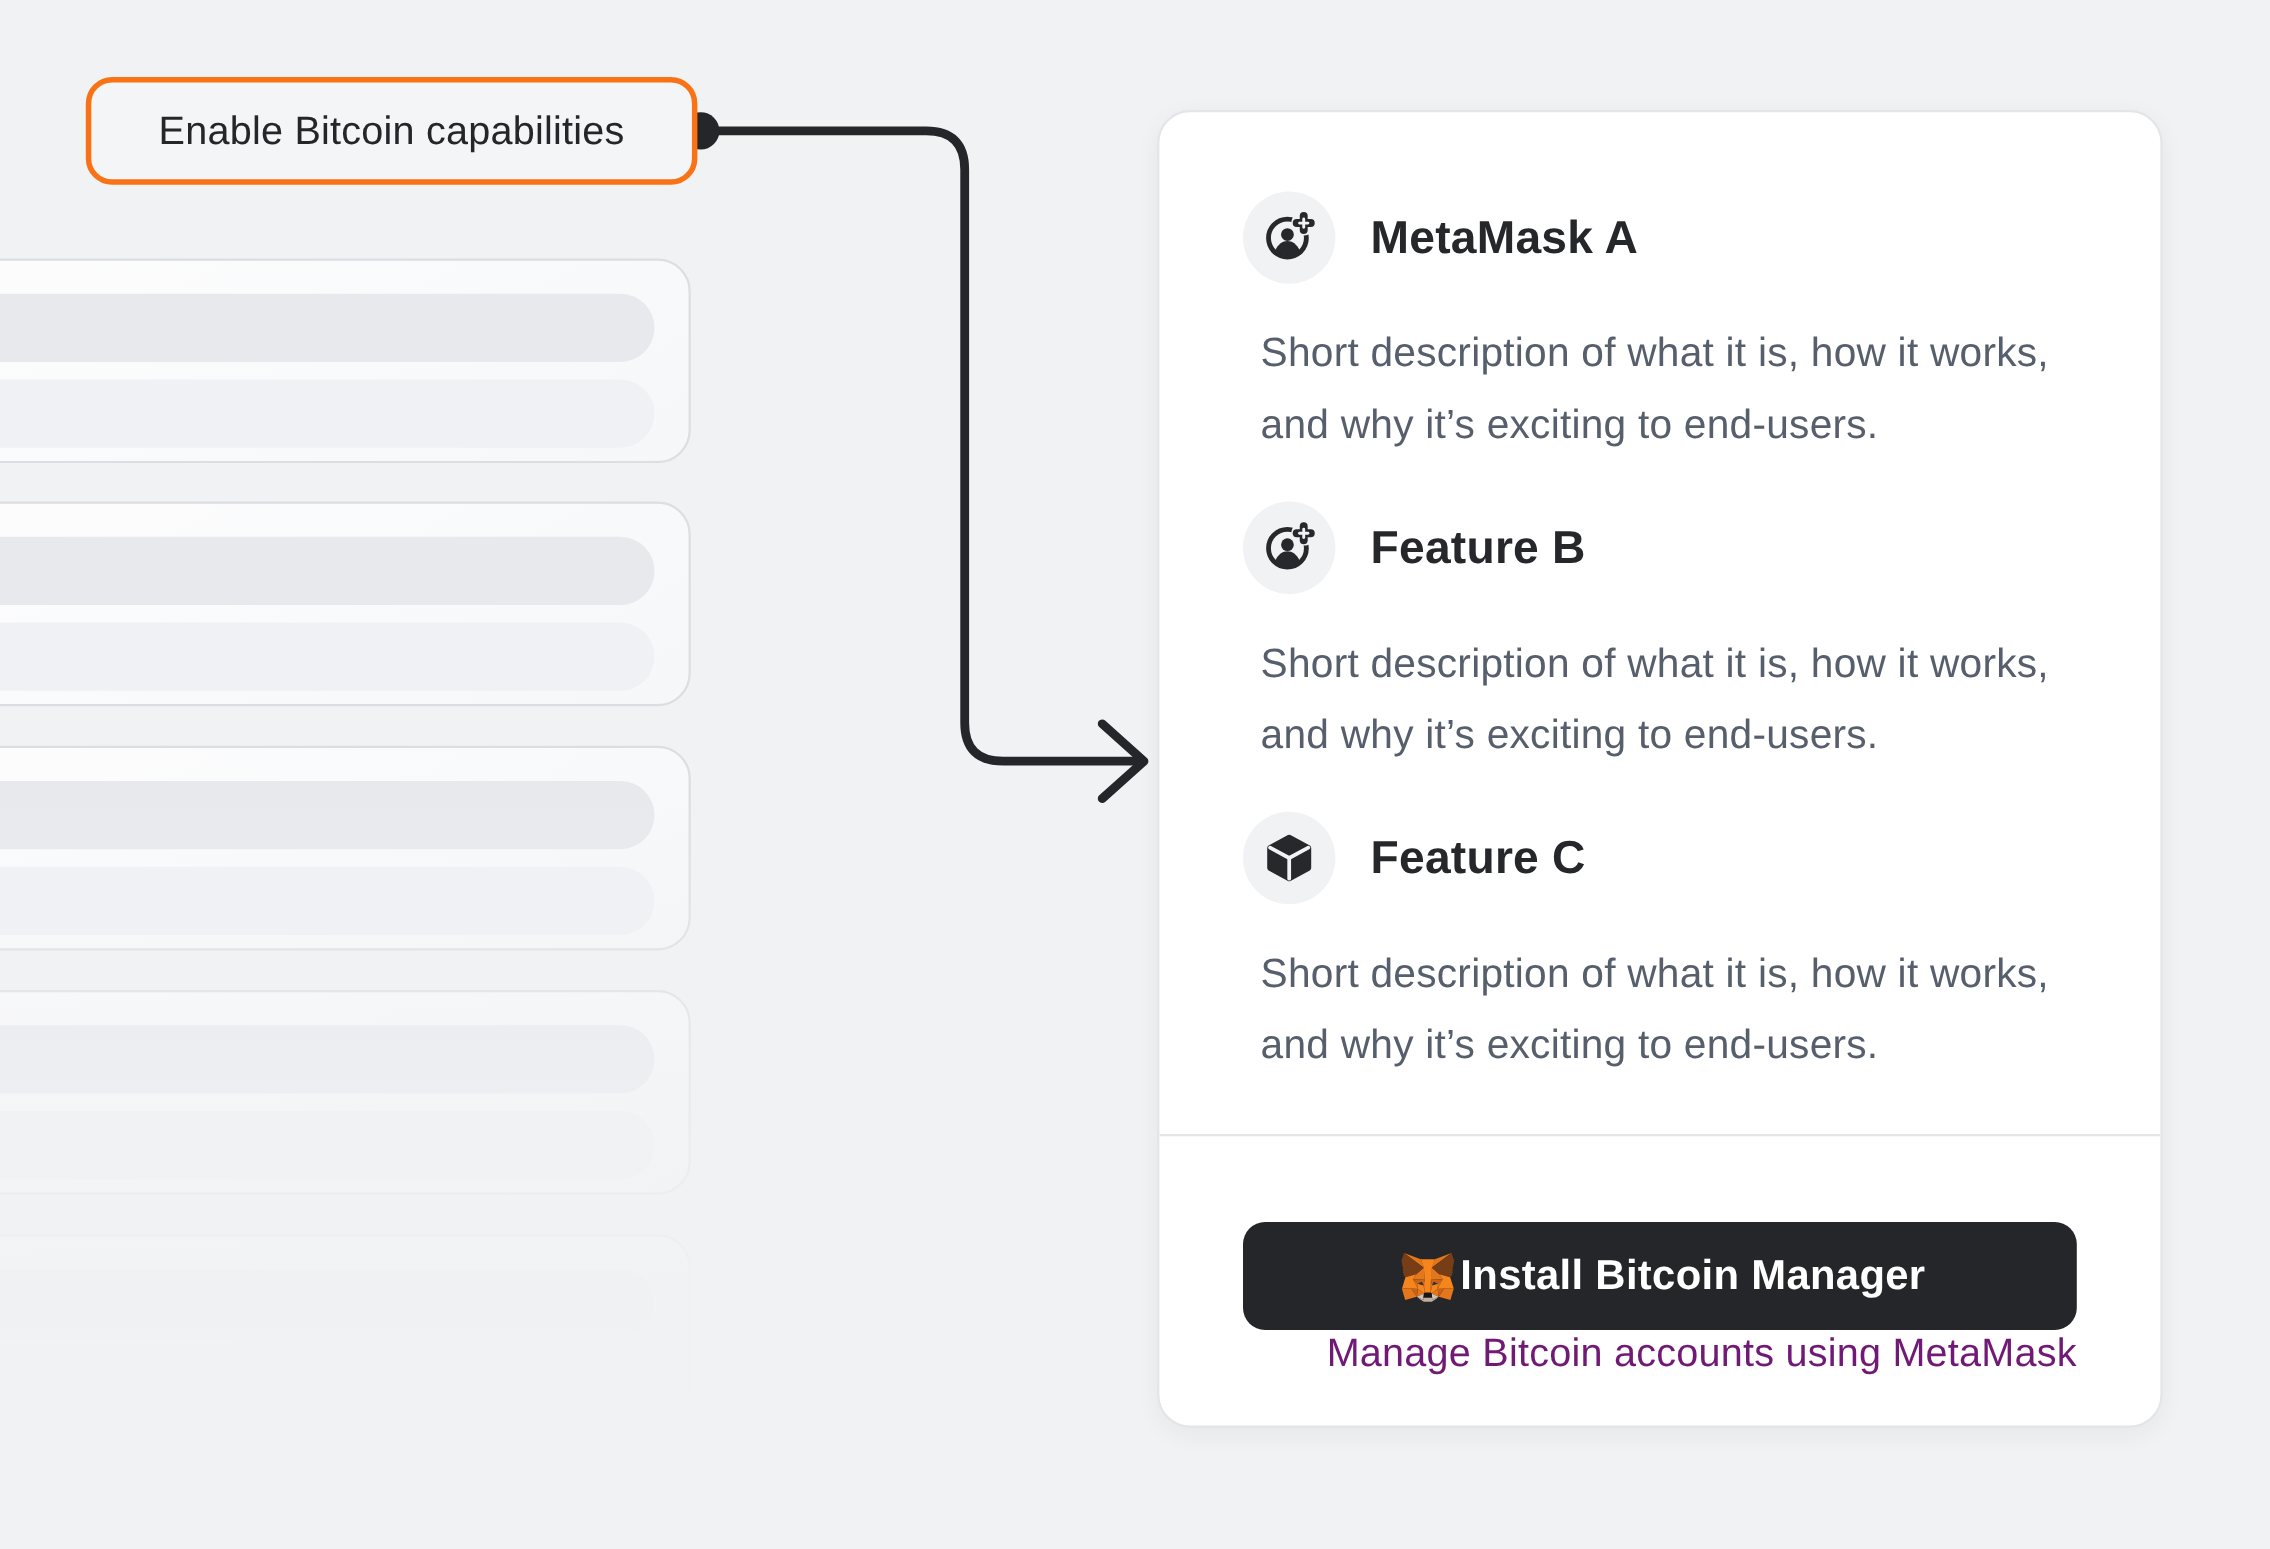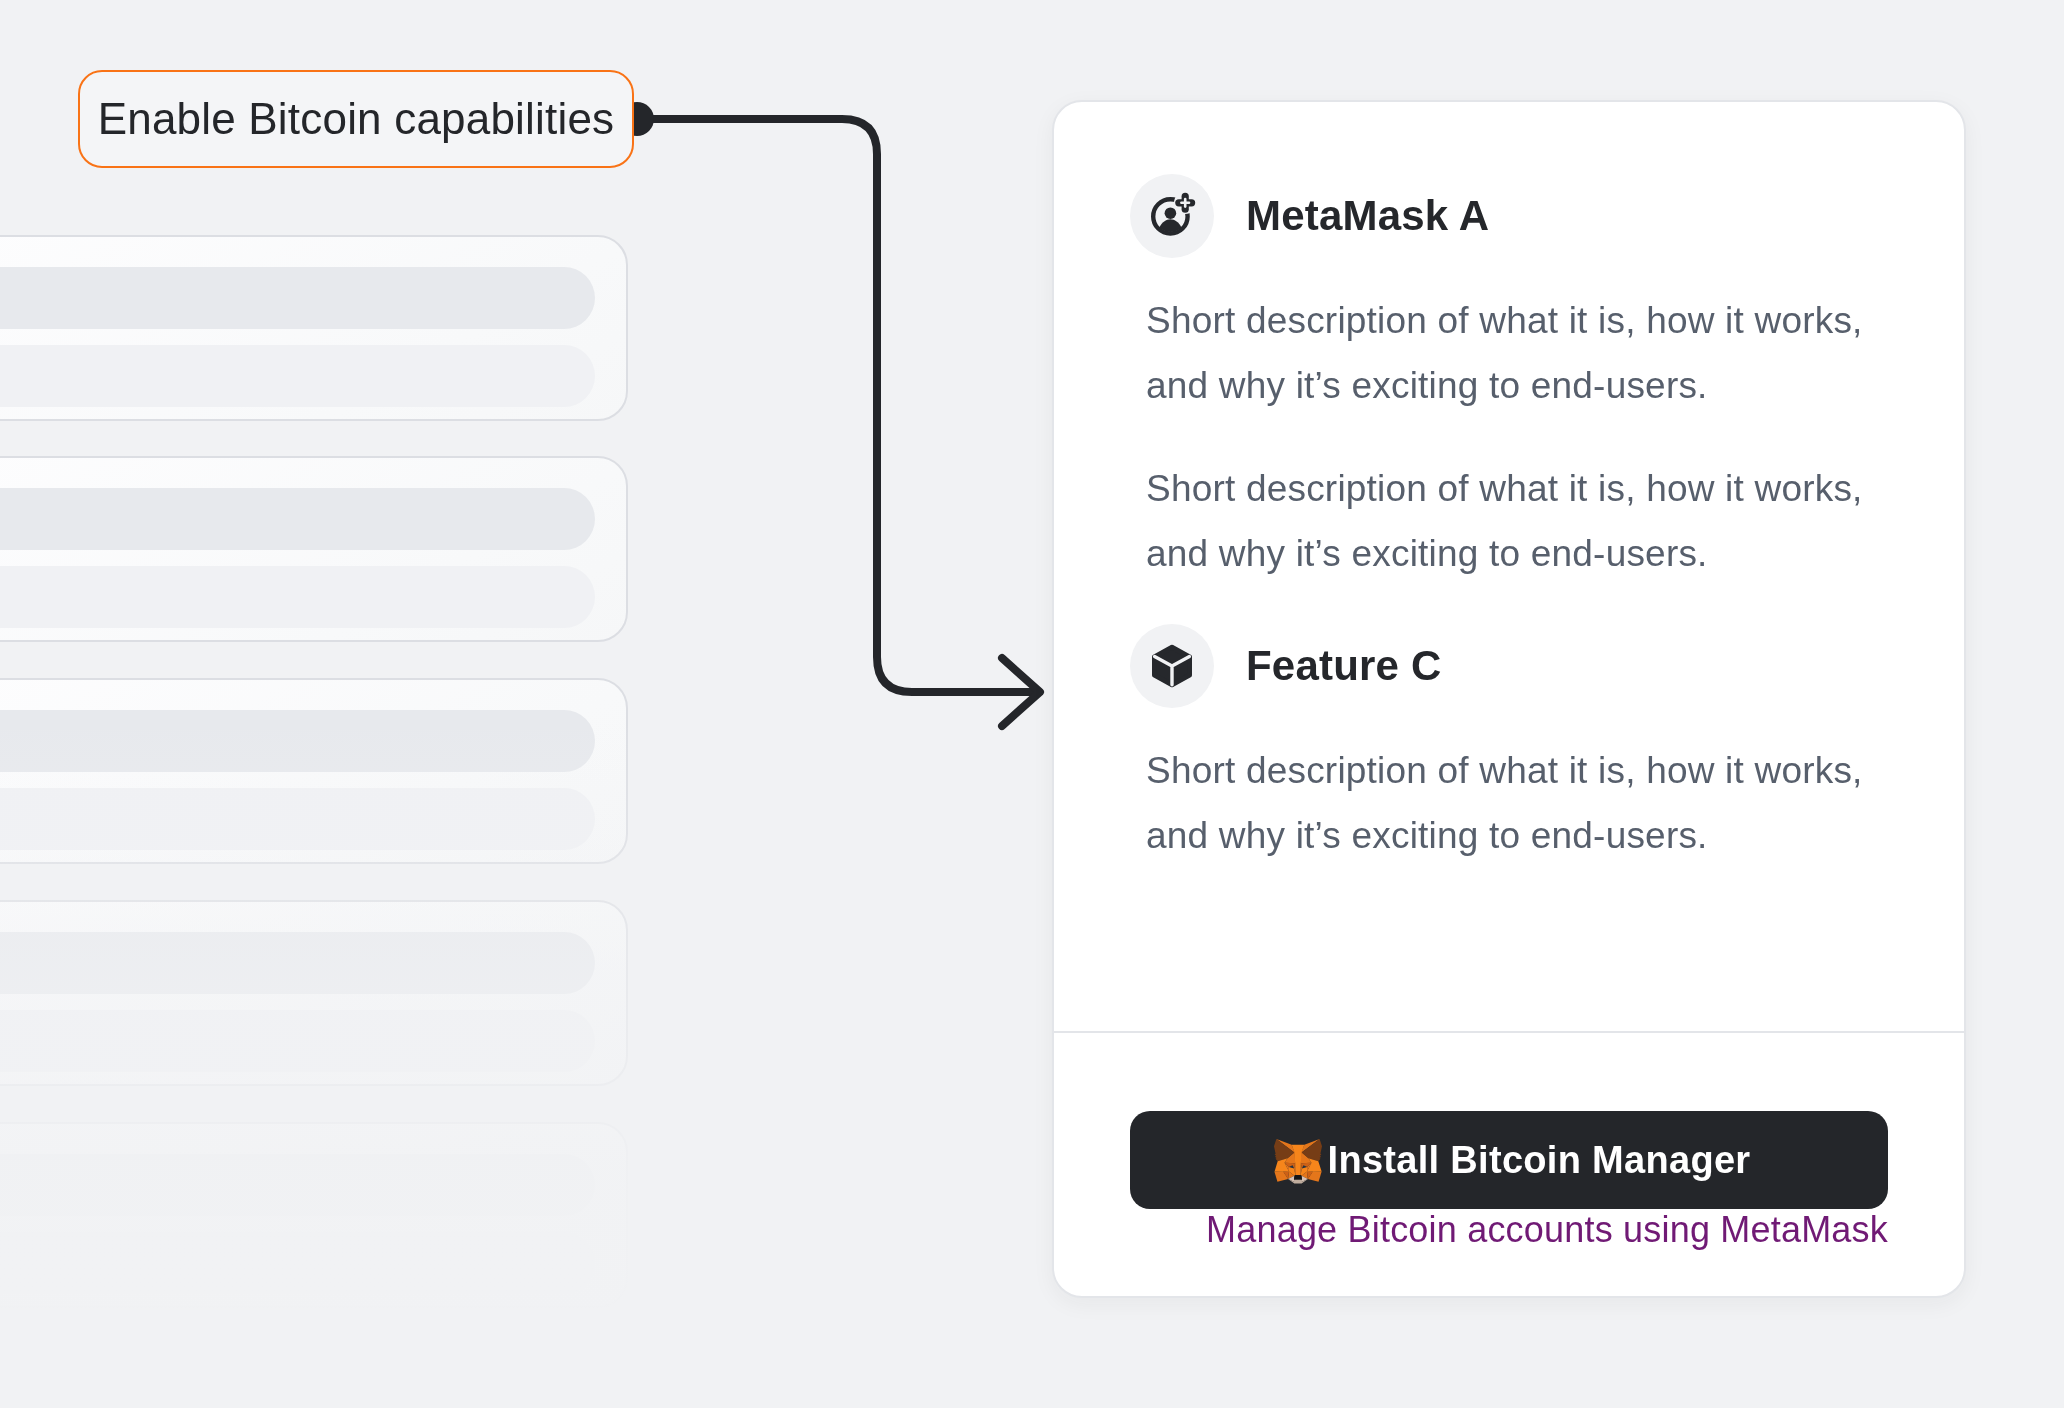--- a/index.html
+++ b/index.html
@@ -39,25 +39,25 @@
       rgba(241,242,244,0) 0%,
       rgba(241,242,244,.55) 35%,
       rgba(241,242,244,.92) 65%,
       #f1f2f4 92%);
     pointer-events:none;
   }
 
   
   .callout{
     position:absolute;left:78px;top:70px;width:556px;height:98px;
-    border:2px solid #f97316;border-radius:24px;
+    border:5px solid #f97316;border-radius:24px;
     background:#f4f5f7;
     box-sizing:border-box;
     display:flex;align-items:center;justify-content:center;
-    font-size:44px;font-weight:500;color:#24262a;
+    font-size:36px;font-weight:500;color:#24262a;
     letter-spacing:.2px;
   }
 
   
   .connector{position:absolute;left:0;top:0;pointer-events:none;}
 
   
   .feature-card{
     position:absolute;left:1052px;top:100px;width:914px;height:1198px;
     background:#ffffff;
@@ -161,20 +161,35 @@
               <line x1="18.6" y1="3.5" x2="18.6" y2="7.3" stroke="#f1f2f4" stroke-width="1.3" stroke-linecap="round"></line>
               <line x1="16.7" y1="5.4" x2="20.5" y2="5.4" stroke="#f1f2f4" stroke-width="1.3" stroke-linecap="round"></line>
             </svg>
           </span>
           <h3 class="feature-title">MetaMask A</h3>
         </div>
         <p class="feature-desc">Short description of what it is, how it works, and why it’s exciting to end-users.</p>
       </div>
 
       <div class="feature">
+        <div class="feature-head">
+          <span class="icon-circle">
+            <svg viewBox="0 0 24 24">
+              <circle cx="11.2" cy="12.2" r="8.6" fill="none" stroke="currentColor" stroke-width="2.2"></circle>
+              <circle cx="11.2" cy="10.6" r="2.9" fill="currentColor"></circle>
+              <path d="M5.6 17.9 C7 15 9 13.6 11.2 13.6 C13.4 13.6 15.4 15 16.8 17.9 A8.6 8.6 0 0 1 5.6 17.9 Z" fill="currentColor"></path>
+              <circle cx="18.6" cy="5.4" r="5.6" fill="#f1f2f4"></circle>
+              <line x1="18.6" y1="2.2" x2="18.6" y2="8.6" stroke="currentColor" stroke-width="3.6" stroke-linecap="round"></line>
+              <line x1="15.4" y1="5.4" x2="21.8" y2="5.4" stroke="currentColor" stroke-width="3.6" stroke-linecap="round"></line>
+              <line x1="18.6" y1="3.5" x2="18.6" y2="7.3" stroke="#f1f2f4" stroke-width="1.3" stroke-linecap="round"></line>
+              <line x1="16.7" y1="5.4" x2="20.5" y2="5.4" stroke="#f1f2f4" stroke-width="1.3" stroke-linecap="round"></line>
+            </svg>
+          </span>
+          <h3 class="feature-title">Feature B</h3>
+        </div>
         <p class="feature-desc">Short description of what it is, how it works, and why it’s exciting to end-users.</p>
       </div>
 
       <div class="feature">
         <div class="feature-head">
           <span class="icon-circle">
             <svg viewBox="0 0 24 24">
               <path d="M12 2.6 L20.8 7.4 L20.8 16.6 L12 21.4 L3.2 16.6 L3.2 7.4 Z" fill="currentColor" stroke="currentColor" stroke-width="2.4" stroke-linejoin="round"></path>
               <path d="M12 12 L12 21.4 M12 12 L3.3 7.3 M12 12 L20.7 7.3" stroke="#f1f2f4" stroke-width="1.7" stroke-linecap="round" fill="none"></path>
             </svg>

